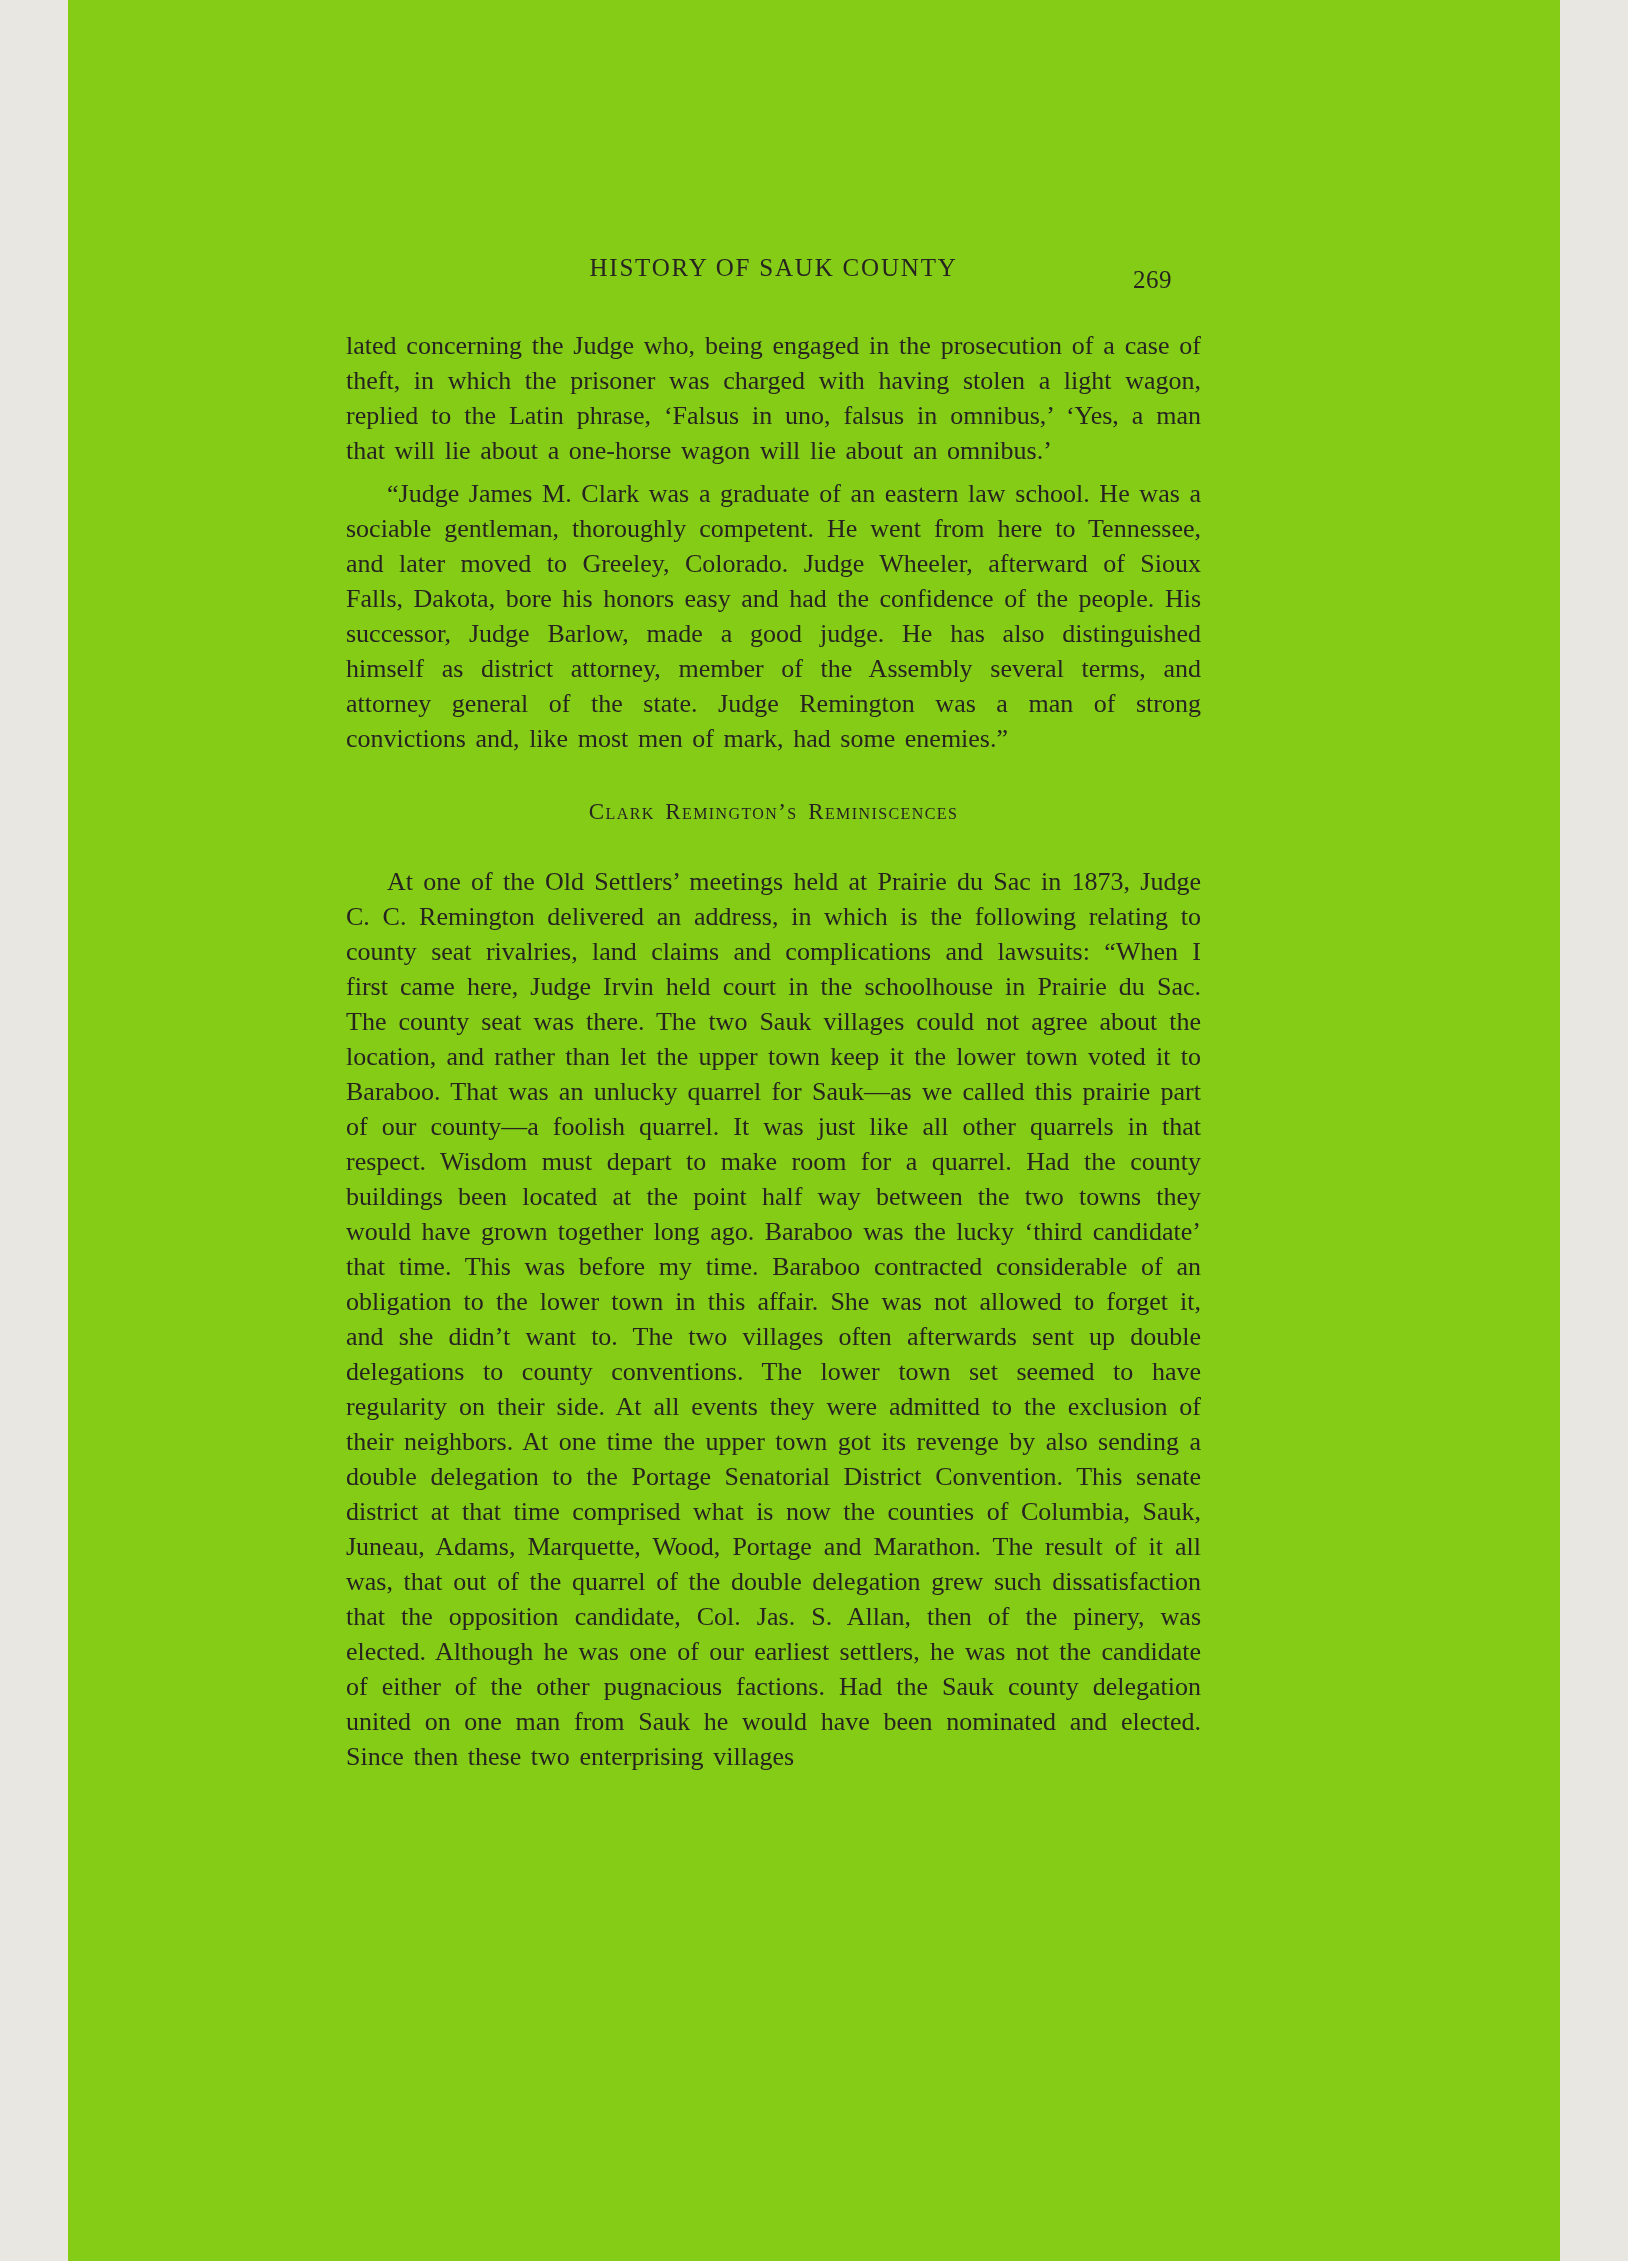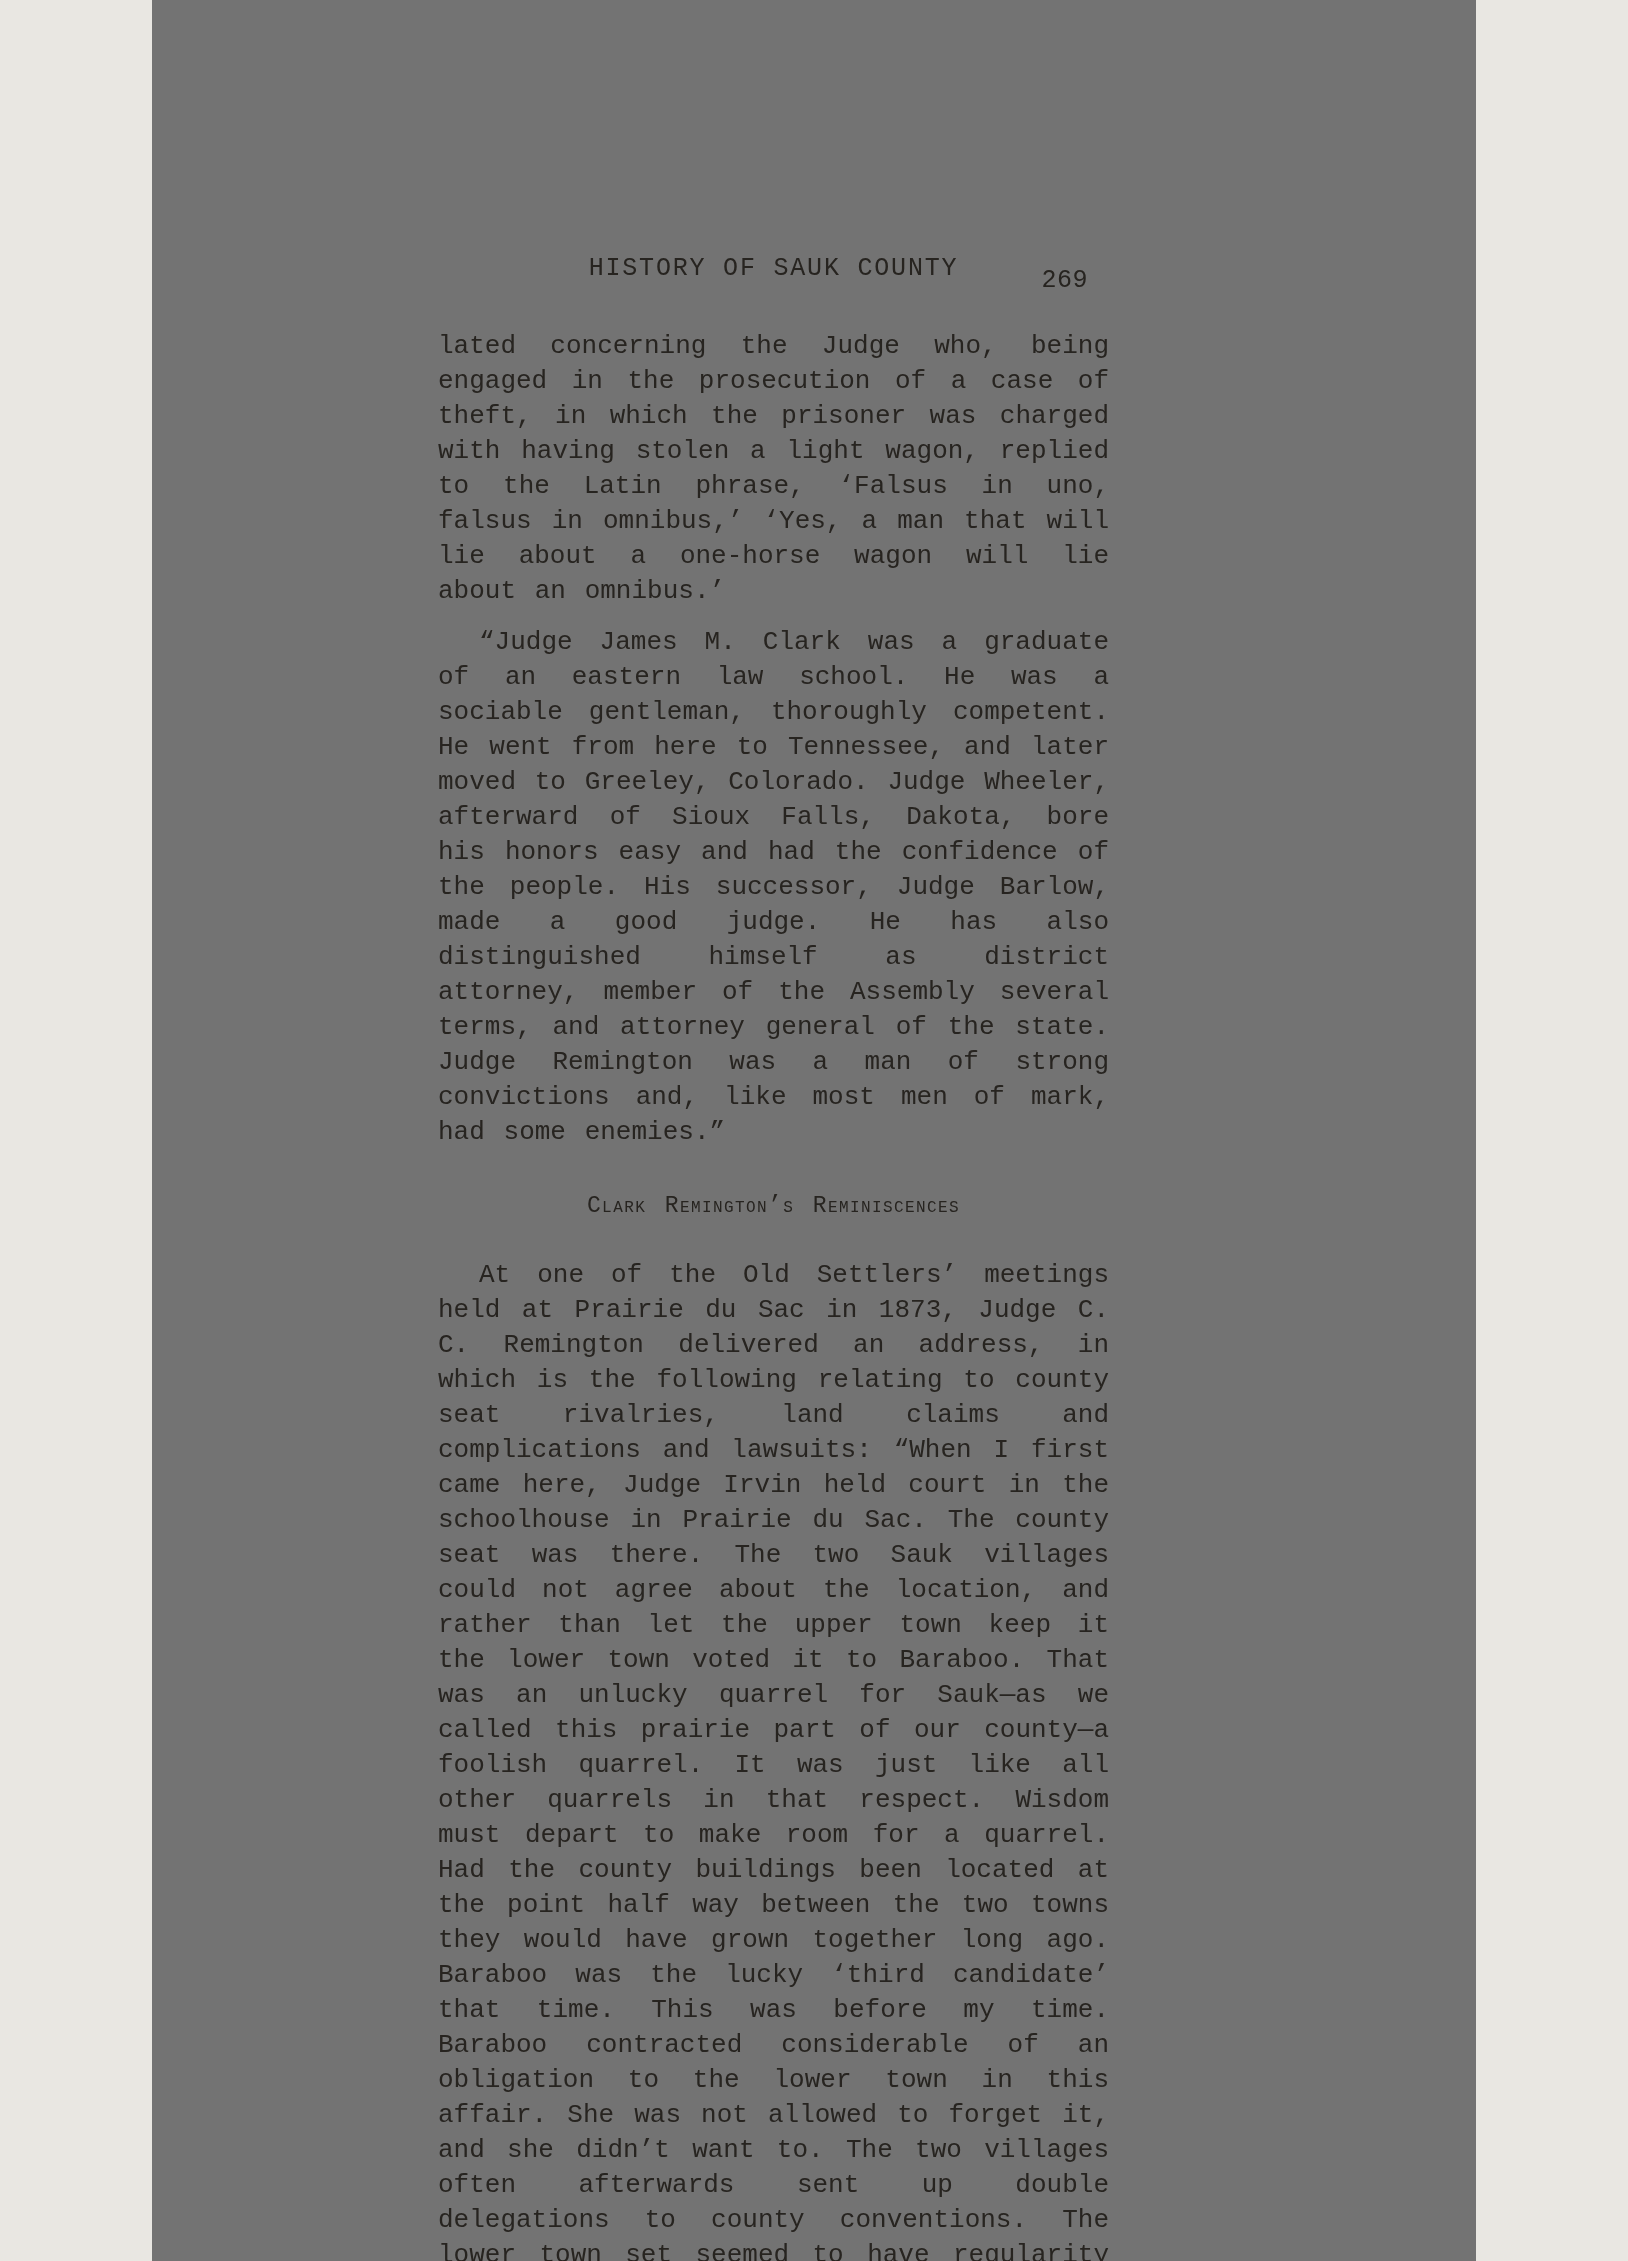--- a/index.html
+++ b/index.html
@@ -2,26 +2,26 @@
 <html style="font-size:7.3px"><head>
 <meta charset="utf-8">
 <style>
   html, body {
     margin: 0;
     padding: 0;
     background: #e9e7e2;
   }
   .page {
     position: relative;
-    width: 1324px;
+    width: 1492px;
     height: 2261px;
     margin: 0 auto;
-    background: #737373;
+    background: #84cc16;
     color: #272420;
-    font-family: Liberation Mono, monospace;
+    font-family: Liberation Serif, serif;
     box-sizing: border-box;
     padding: 254px 351px 183px 270px;
   }
   .running-head {
     position: relative;
     text-align: center;
     font-size: 25px;
     letter-spacing: 1.8px;
     margin-bottom: 46px;
     white-space: nowrap;
@@ -33,21 +33,21 @@
     position: absolute;
     right: 37px;
     top: 12px;
     letter-spacing: 0.5px;
   }
   .para {
     font-size: 26px;
     line-height: 35px;
     text-align: justify;
     text-indent: 41px;
-    margin: 16px;
+    margin: 8px;
     word-spacing: 0.12em;
   }
   .para.no-indent {
     text-indent: 0;
   }
   .section-heading {
     font-size: 23px;
     font-weight: normal;
     font-variant: small-caps;
     letter-spacing: 1.4px;

